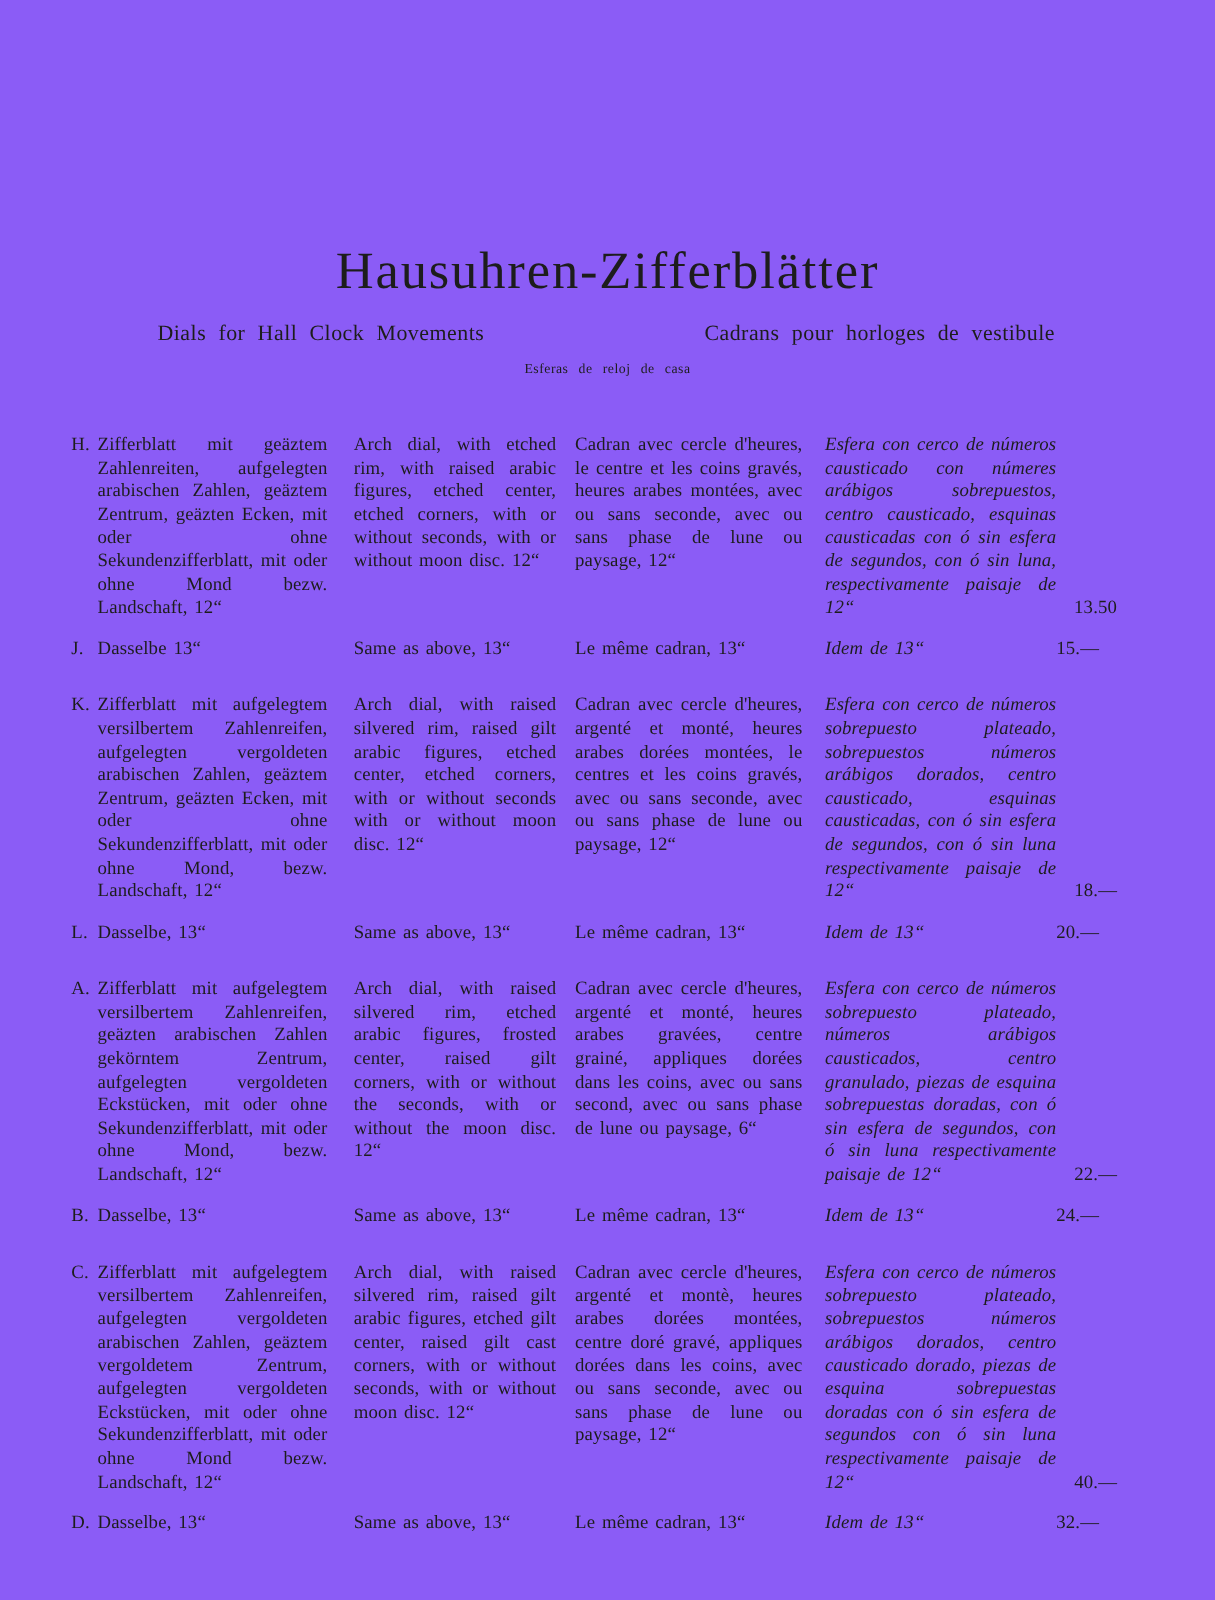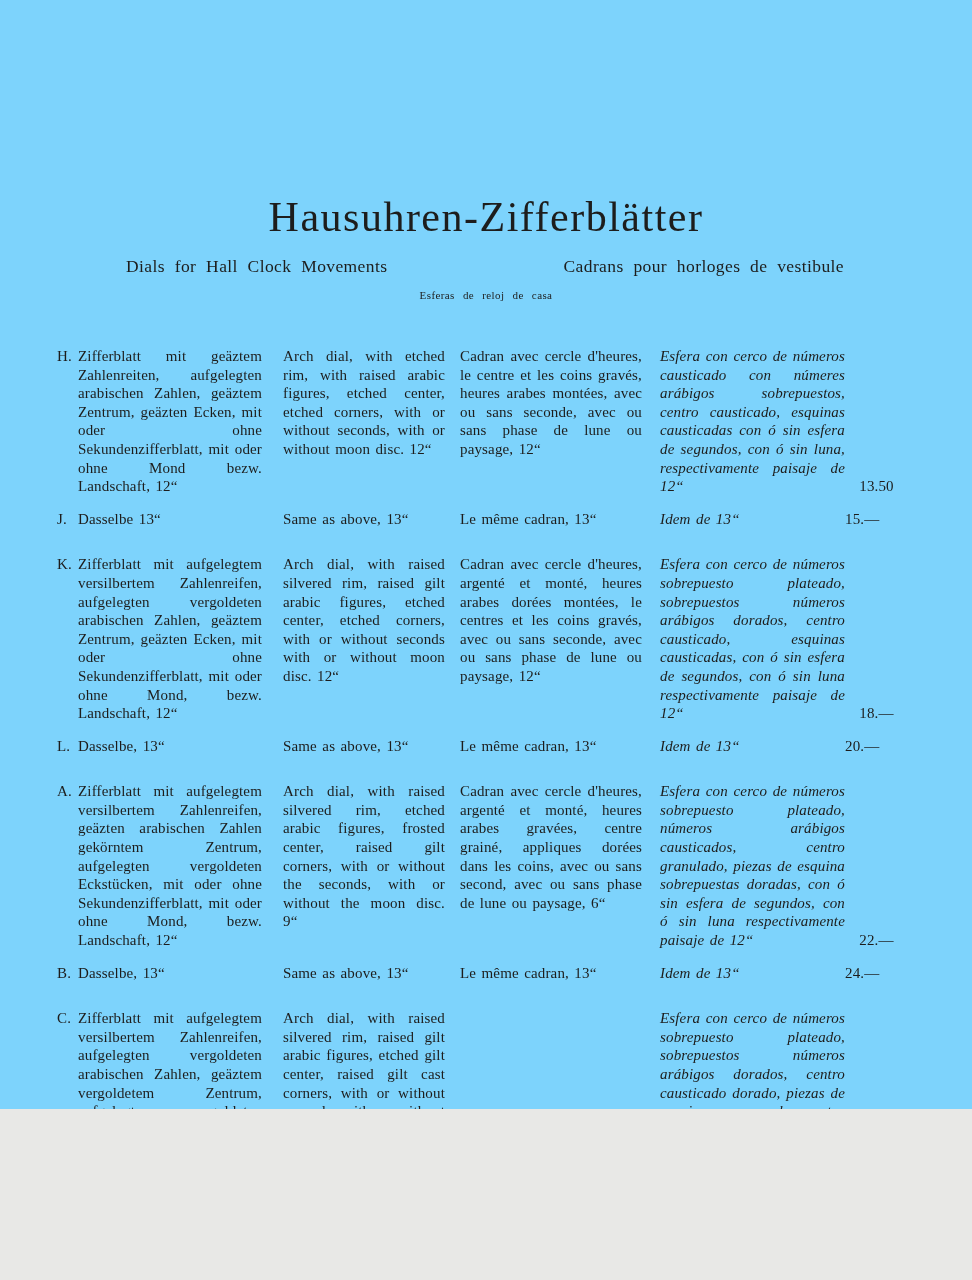--- a/index.html
+++ b/index.html
@@ -1,21 +1,21 @@
 <!DOCTYPE html>
 <html lang="de"><head>
 <meta charset="utf-8">
 <style>
   html, body { margin: 0; padding: 0; background: #e8e8e6; }
   .page {
     position: relative;
     width: 972px;
-    height: 1109px;
+    height: 1280px;
     margin: 0 auto;
-    background: #7dd3fc;
+    background: #8b5cf6;
     color: #1d1d1c;
     font-family: "Liberation Serif", "DejaVu Serif", serif;
     overflow: hidden;
     box-sizing: border-box;
   }
   .header { padding-top: 192px; }
   .title {
     text-align: center;
     font-size: 42px;
     font-weight: 400;
@@ -122,39 +122,40 @@
       <div class="cell c-de" lang="de">Dasselbe, 13“</div>
       <div class="cell c-en" lang="en">Same as above, 13“</div>
       <div class="cell c-fr" lang="fr">Le même cadran, 13“</div>
       <div class="cell c-es" lang="es">Idem de 13“</div>
       <div class="cell c-price">20.—</div>
     </div>
 
     <div class="row detail">
       <div class="cell c-letter">A.</div>
       <div class="cell c-de" lang="de">Zifferblatt mit aufgelegtem versilbertem Zahlenreifen, geäzten arabischen Zahlen gekörntem Zentrum, aufgelegten vergoldeten Eckstücken, mit oder ohne Sekundenzifferblatt, mit oder ohne Mond, bezw. Landschaft, 12“</div>
-      <div class="cell c-en" lang="en">Arch dial, with raised silvered rim, etched arabic figures, frosted center, raised gilt corners, with or without the seconds, with or without the moon disc. 9“</div>
+      <div class="cell c-en" lang="en">Arch dial, with raised silvered rim, etched arabic figures, frosted center, raised gilt corners, with or without the seconds, with or without the moon disc. 12“</div>
       <div class="cell c-fr" lang="fr">Cadran avec cercle d'heures, argenté et monté, heures arabes gravées, centre grainé, appliques dorées dans les coins, avec ou sans second, avec ou sans phase de lune ou paysage, 6“</div>
       <div class="cell c-es" lang="es">Esfera con cerco de números sobrepuesto plateado, números arábigos causticados, centro granulado, piezas de esquina sobrepuestas doradas, con ó sin esfera de segundos, con ó sin luna respectivamente paisaje de 12“</div>
       <div class="cell c-price">22.—</div>
     </div>
 
     <div class="row same">
       <div class="cell c-letter">B.</div>
       <div class="cell c-de" lang="de">Dasselbe, 13“</div>
       <div class="cell c-en" lang="en">Same as above, 13“</div>
       <div class="cell c-fr" lang="fr">Le même cadran, 13“</div>
       <div class="cell c-es" lang="es">Idem de 13“</div>
       <div class="cell c-price">24.—</div>
     </div>
 
     <div class="row detail">
       <div class="cell c-letter">C.</div>
       <div class="cell c-de" lang="de">Zifferblatt mit aufgelegtem versilbertem Zahlenreifen, aufgelegten vergoldeten arabischen Zahlen, geäztem vergoldetem Zentrum, aufgelegten vergoldeten Eckstücken, mit oder ohne Sekundenzifferblatt, mit oder ohne Mond bezw. Landschaft, 12“</div>
       <div class="cell c-en" lang="en">Arch dial, with raised silvered rim, raised gilt arabic figures, etched gilt center, raised gilt cast corners, with or without seconds, with or without moon disc. 12“</div>
+      <div class="cell c-fr" lang="fr">Cadran avec cercle d'heures, argenté et montè, heures arabes dorées montées, centre doré gravé, appliques dorées dans les coins, avec ou sans seconde, avec ou sans phase de lune ou paysage, 12“</div>
       <div class="cell c-es" lang="es">Esfera con cerco de números sobrepuesto plateado, sobrepuestos números arábigos dorados, centro causticado dorado, piezas de esquina sobrepuestas doradas con ó sin esfera de segundos con ó sin luna respectivamente paisaje de 12“</div>
       <div class="cell c-price">40.—</div>
     </div>
 
     <div class="row same">
       <div class="cell c-letter">D.</div>
       <div class="cell c-de" lang="de">Dasselbe, 13“</div>
       <div class="cell c-en" lang="en">Same as above, 13“</div>
       <div class="cell c-fr" lang="fr">Le même cadran, 13“</div>
       <div class="cell c-es" lang="es">Idem de 13“</div>

